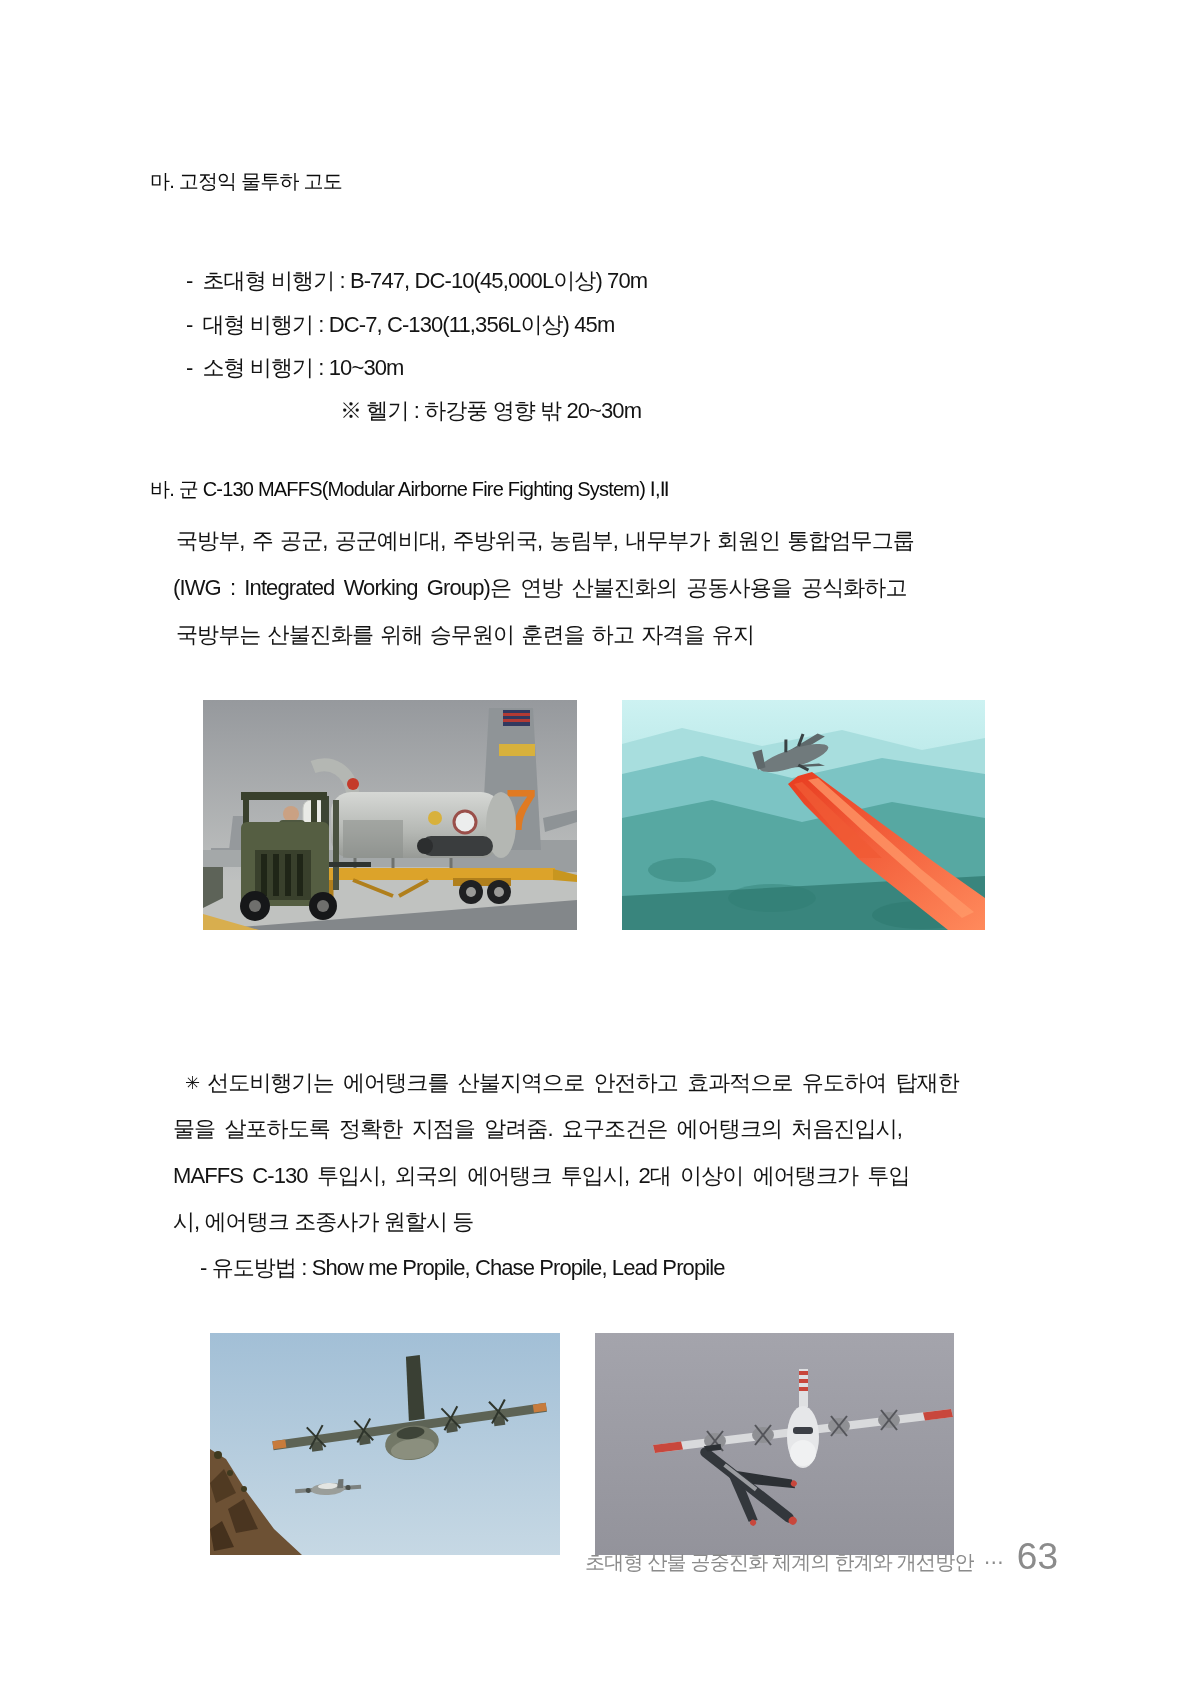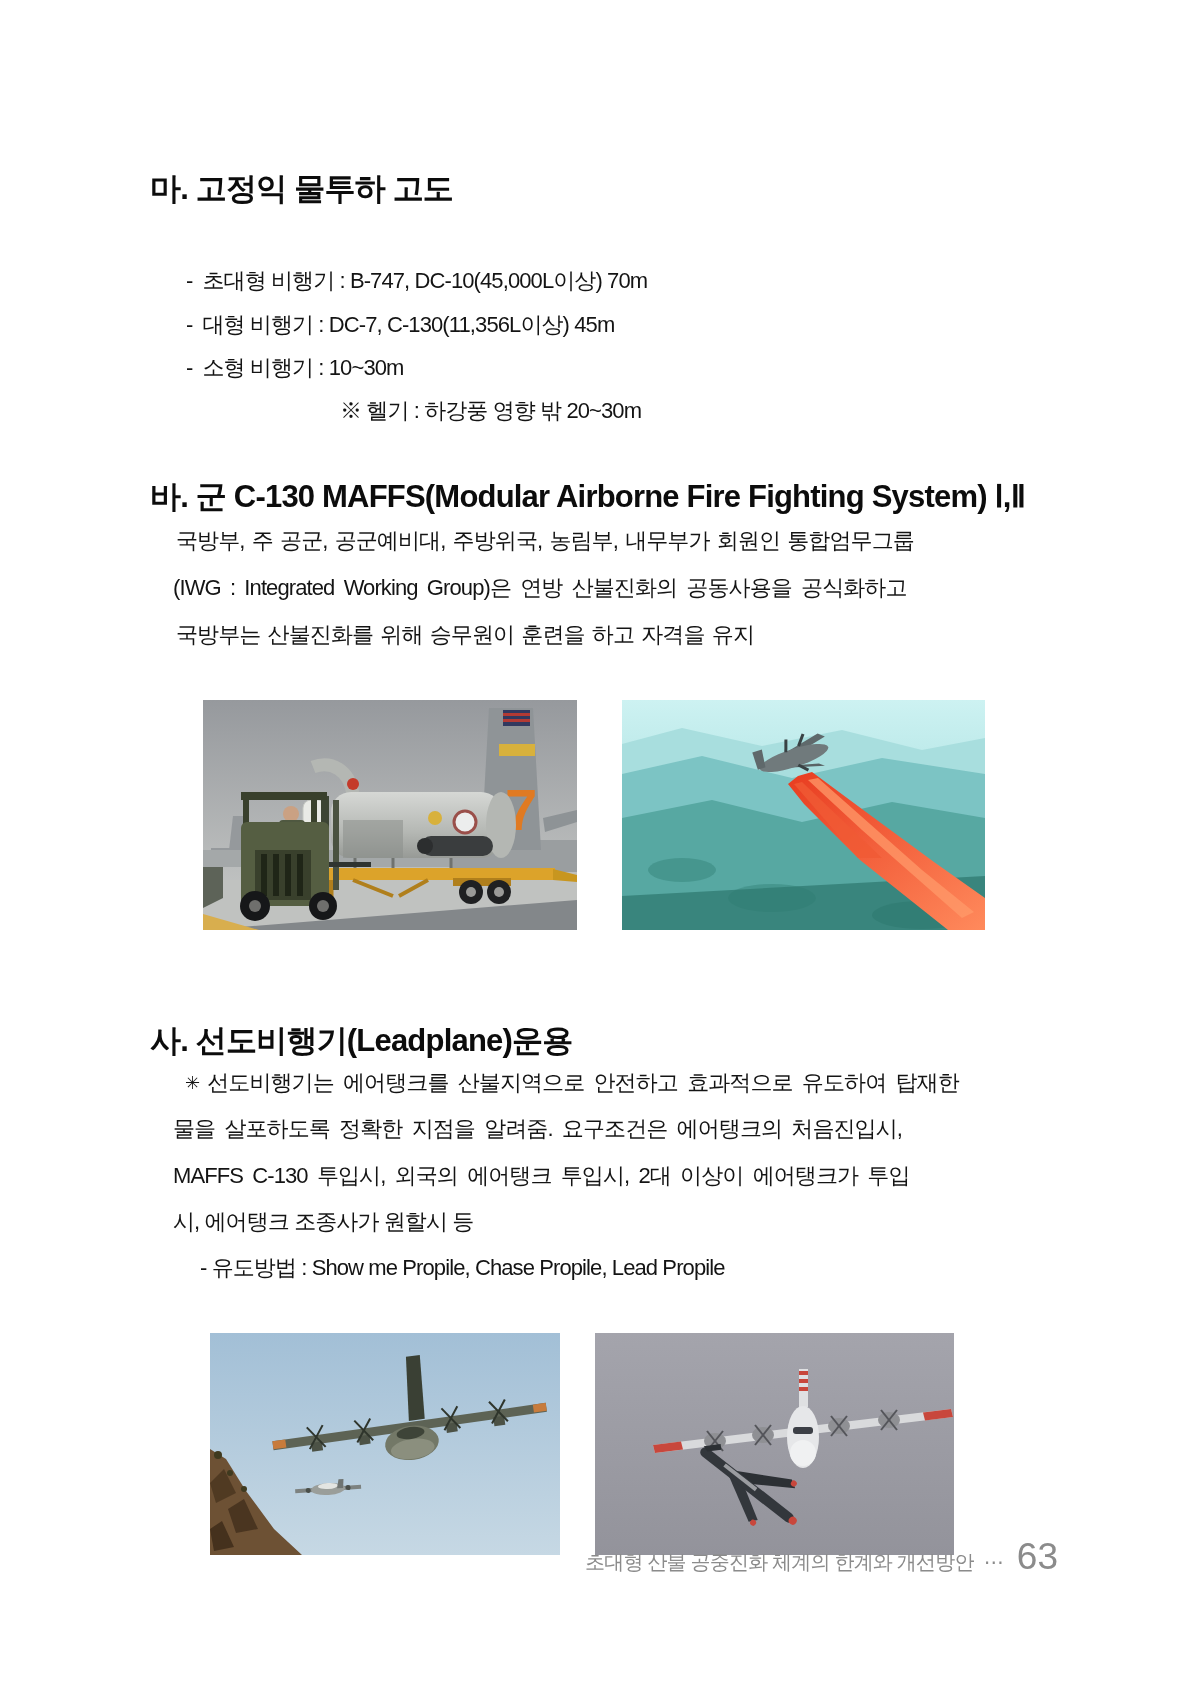--- a/index.html
+++ b/index.html
@@ -6,21 +6,21 @@
   #page{
     position:relative;
     width:1190px;height:1683px;
     background:#ffffff;
     font-family:"Liberation Sans", sans-serif;
     color:#111;
     overflow:hidden;
   }
   .abs{position:absolute;white-space:nowrap;}
   .h1{
-    font-size:31px;font-weight:bold;letter-spacing:-0.8px;color:#0c0c0c;
+    font-size:20px;font-weight:normal;letter-spacing:-0.8px;color:#0c0c0c;
   }
   .body-line{
     font-size:22px;letter-spacing:-0.9px;color:#141414;
   }
   .just{word-spacing:4px;}
   .just2{word-spacing:2px;text-align:center;}
   .marker{display:inline-block;}
   .bullet-dot{font-size:18px;vertical-align:2px;margin-right:10px;}
   .dash{margin-right:10px;}
   .star{margin-right:8px;font-size:18px;vertical-align:1px;}
@@ -184,21 +184,20 @@
         <polygon points="-18,3 22,13 27,17 -10,7" fill="#596365"></polygon>
         <ellipse cx="0" cy="0" rx="36" ry="9" fill="#707a7c"></ellipse>
         <polygon points="-38,-18 -28,-18 -30,0 -38,0" fill="#5f696b"></polygon>
         <line x1="8" y1="-10" x2="16" y2="-20" stroke="#394244" stroke-width="3"></line>
         <line x1="-6" y1="-8" x2="-2" y2="-20" stroke="#394244" stroke-width="3"></line>
         <line x1="2" y1="8" x2="10" y2="16" stroke="#394244" stroke-width="3"></line>
       </g>
     </svg>
   </div>
 
-  <div class="abs h1" style="left:150px;top:1020px">사. 선도비행기(Leadplane)운용</div>
 
   <div class="abs body-line just" style="left:185px;top:1068px">
     <span class="marker star">✳</span><span>선도비행기는 에어탱크를 산불지역으로 안전하고 효과적으로 유도하여 탑재한</span>
   </div>
   <div class="abs body-line just" style="left:173px;top:1114px">물을 살포하도록 정확한 지점을 알려줌. 요구조건은 에어탱크의 처음진입시,</div>
   <div class="abs body-line just" style="left:173px;top:1161px">MAFFS C-130 투입시, 외국의 에어탱크 투입시, 2대 이상이 에어탱크가 투입</div>
   <div class="abs body-line" style="left:173px;top:1207px">시, 에어탱크 조종사가 원할시 등</div>
   <div class="abs body-line" style="left:200px;top:1253px">- 유도방법 : Show me Propile, Chase Propile, Lead Propile</div>
 
   <div class="photo" style="left:210px;top:1333px;width:350px;height:222px">

